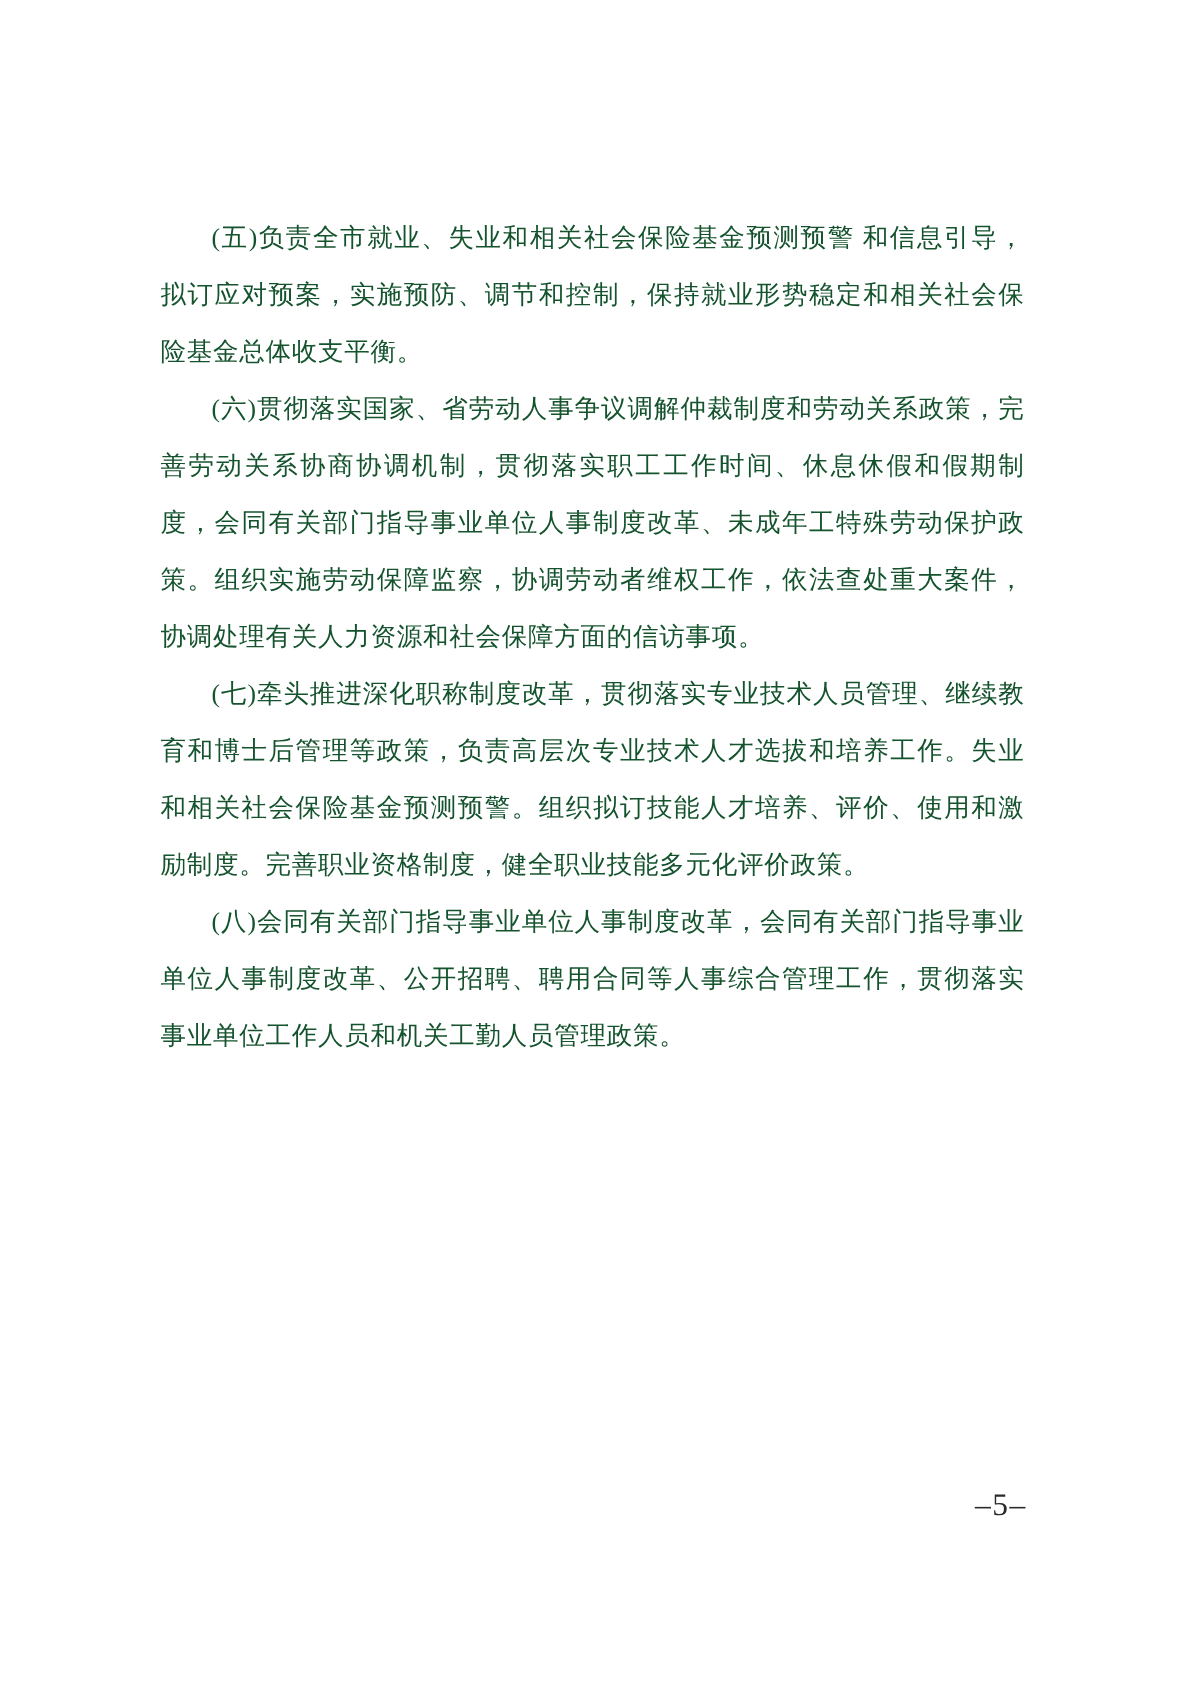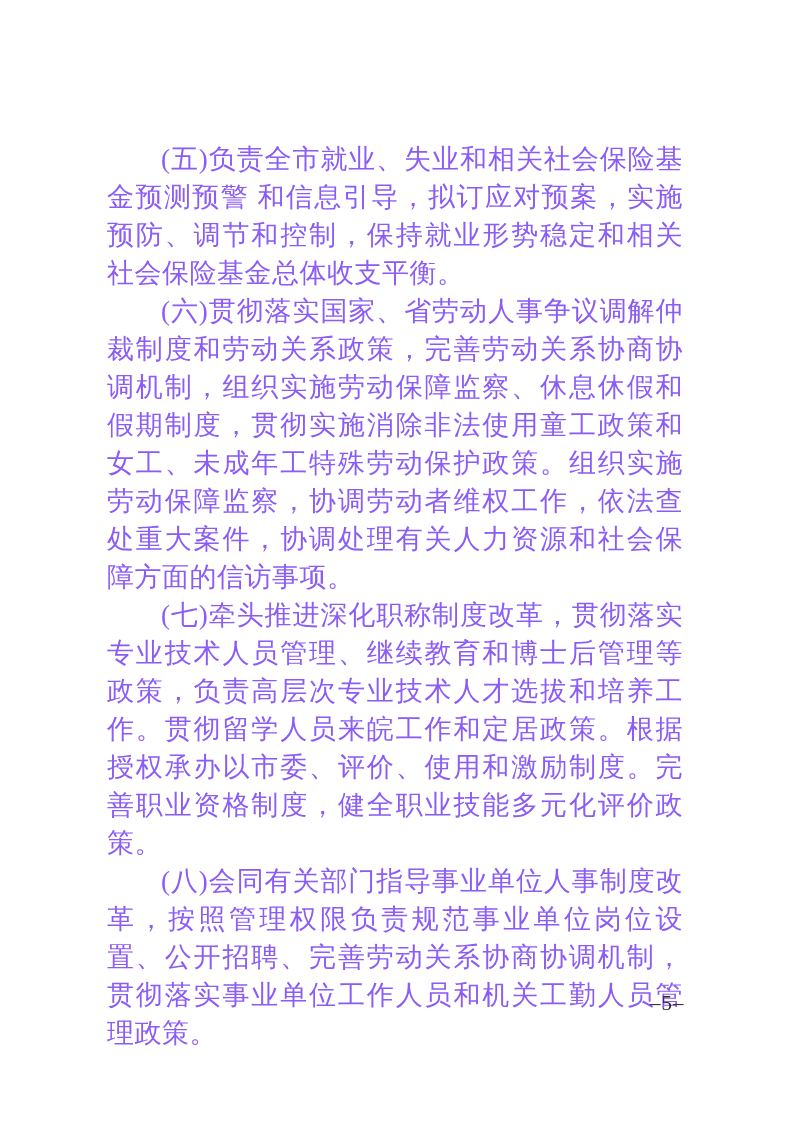--- a/index.html
+++ b/index.html
@@ -17,23 +17,23 @@
   }
   .text-block {
     position: absolute;
     left: 107px;
     top: 140px;
     width: 576px;
   }
   .para {
     margin: 0;
     padding: 0;
-    font-size: 27px;
+    font-size: 17px;
     line-height: 38px;
-    color: #8b5cf6;
+    color: #14532d;
     text-align: justify;
     text-justify: inter-ideograph;
     text-indent: 2em;
     letter-spacing: 0.5px;
   }
   .page-number {
     position: absolute;
     left: 650px;
     top: 991px;
     font-size: 21px;
@@ -41,18 +41,18 @@
     letter-spacing: 1px;
     font-family: "Liberation Serif", "DejaVu Serif", serif;
   }
 </style>
 </head>
 <body>
 
 <div class="page">
   <div class="text-block">
     <p class="para">(五)负责全市就业、失业和相关社会保险基金预测预警 和信息引导，拟订应对预案，实施预防、调节和控制，保持就业形势稳定和相关社会保险基金总体收支平衡。</p>
-    <p class="para">(六)贯彻落实国家、省劳动人事争议调解仲裁制度和劳动关系政策，完善劳动关系协商协调机制，组织实施劳动保障监察、休息休假和假期制度，贯彻实施消除非法使用童工政策和女工、未成年工特殊劳动保护政策。组织实施劳动保障监察，协调劳动者维权工作，依法查处重大案件，协调处理有关人力资源和社会保障方面的信访事项。</p>
-    <p class="para">(七)牵头推进深化职称制度改革，贯彻落实专业技术人员管理、继续教育和博士后管理等政策，负责高层次专业技术人才选拔和培养工作。贯彻留学人员来皖工作和定居政策。根据授权承办以市委、评价、使用和激励制度。完善职业资格制度，健全职业技能多元化评价政策。</p>
-    <p class="para">(八)会同有关部门指导事业单位人事制度改革，按照管理权限负责规范事业单位岗位设置、公开招聘、完善劳动关系协商协调机制，贯彻落实事业单位工作人员和机关工勤人员管理政策。</p>
+    <p class="para">(六)贯彻落实国家、省劳动人事争议调解仲裁制度和劳动关系政策，完善劳动关系协商协调机制，贯彻落实职工工作时间、休息休假和假期制度，会同有关部门指导事业单位人事制度改革、未成年工特殊劳动保护政策。组织实施劳动保障监察，协调劳动者维权工作，依法查处重大案件，协调处理有关人力资源和社会保障方面的信访事项。</p>
+    <p class="para">(七)牵头推进深化职称制度改革，贯彻落实专业技术人员管理、继续教育和博士后管理等政策，负责高层次专业技术人才选拔和培养工作。失业和相关社会保险基金预测预警。组织拟订技能人才培养、评价、使用和激励制度。完善职业资格制度，健全职业技能多元化评价政策。</p>
+    <p class="para">(八)会同有关部门指导事业单位人事制度改革，会同有关部门指导事业单位人事制度改革、公开招聘、聘用合同等人事综合管理工作，贯彻落实事业单位工作人员和机关工勤人员管理政策。</p>
   </div>
   <div class="page-number">–5–</div>
 </div>
 
 </body></html>

